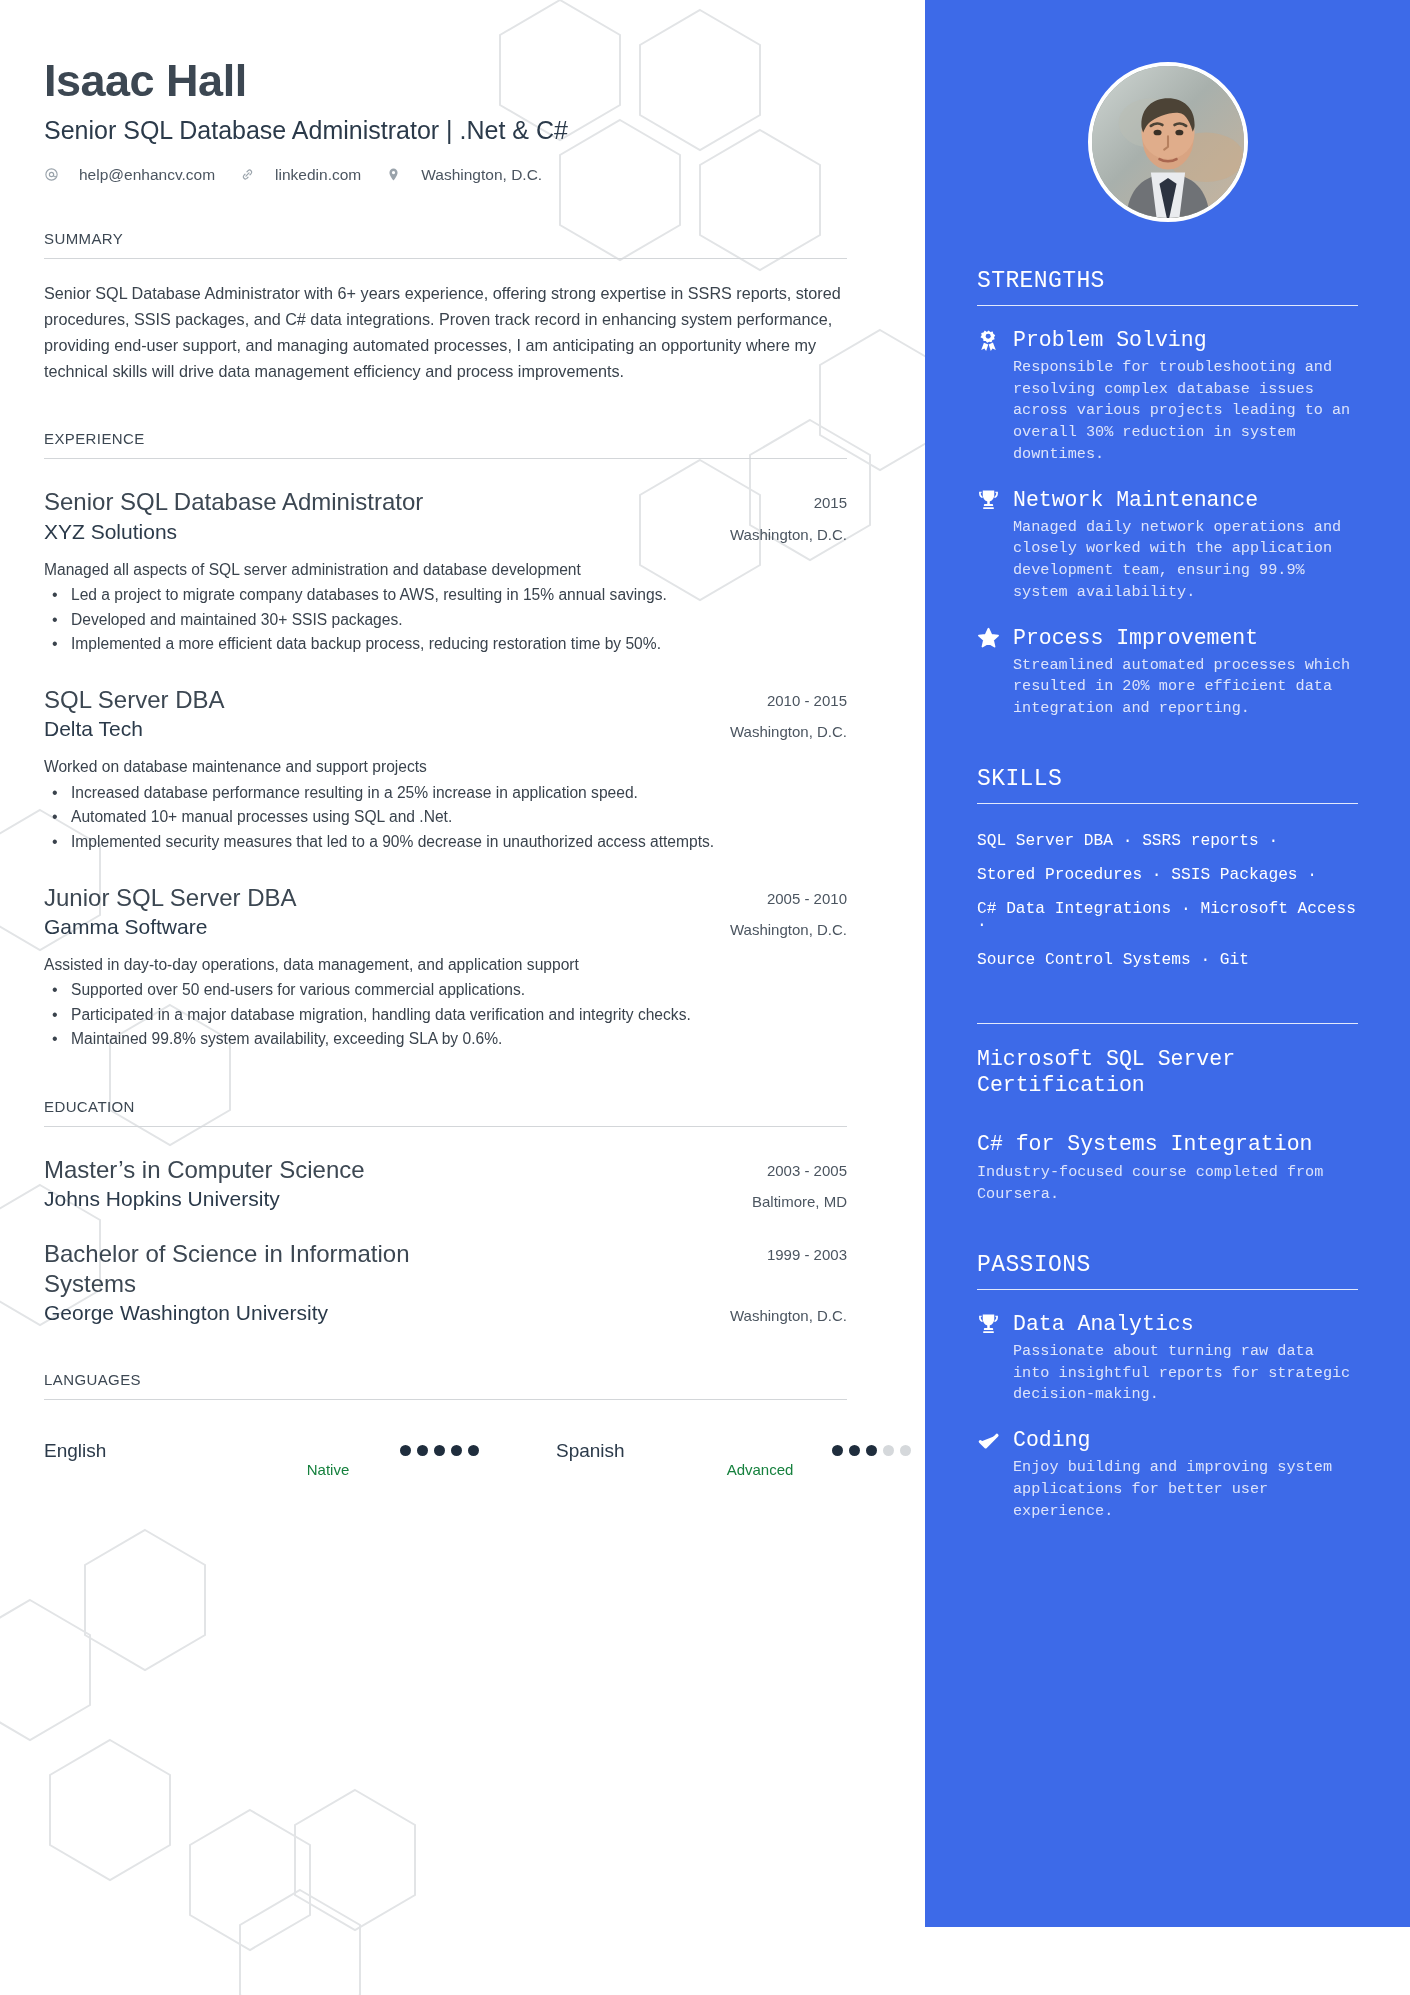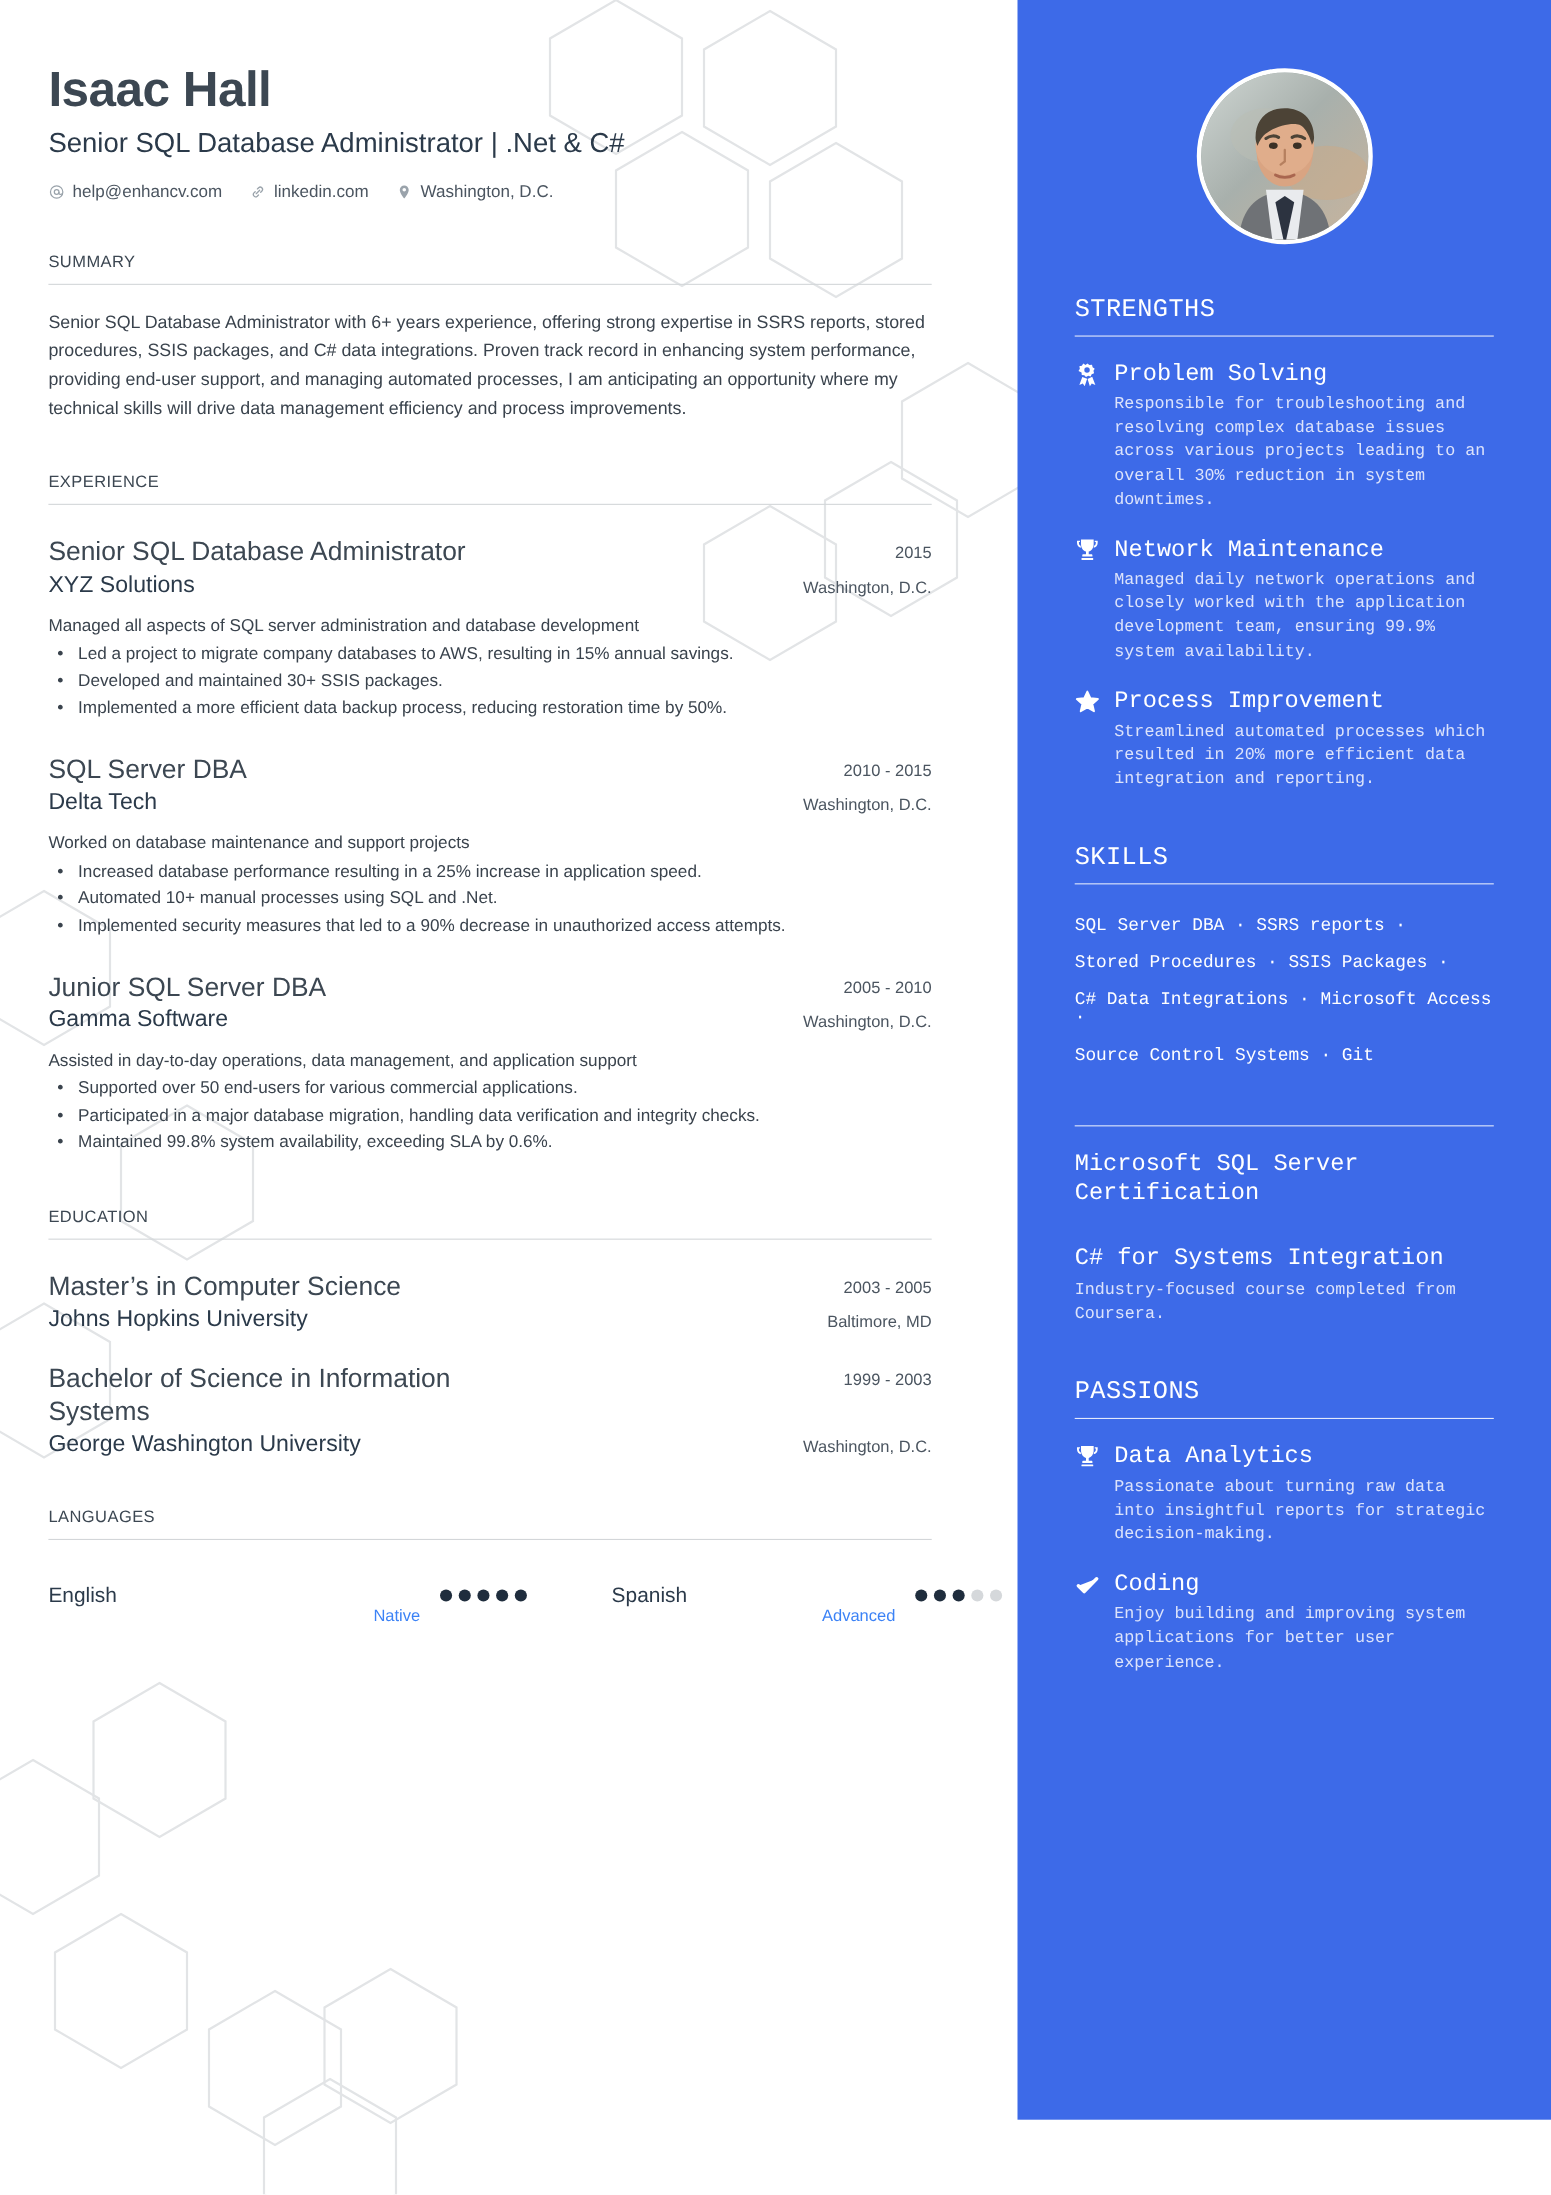--- a/index.html
+++ b/index.html
@@ -34,21 +34,21 @@
   .headline {
     margin-top: 9px;
     font-size: 25px; font-weight: 400; color: #2b3a4a;
     line-height: 1.2;
   }
   .contacts {
     margin-top: 21px;
     display: flex; align-items: center; gap: 25px;
     font-size: 15.5px; color: #4b5560;
   }
-  .contact { display: flex; align-items: center; gap: 7px; }
+  .contact { display: flex; align-items: center; gap: 20px; }
   .contact .ico { width: 15px; height: 15px; display: inline-flex; align-items: center; justify-content: center; color: #9aa3ab; flex: none; }
   .contact .ico svg { width: 15px; height: 15px; }
 
   .sect { margin-top: 46px; }
   .sect-title {
     font-size: 15px; color: #3c4752; letter-spacing: 0.4px;
     font-weight: 400; padding-bottom: 11px;
   }
   .sect-rule { height: 1px; background: #d3d6d9; width: 100%; }
 
@@ -71,21 +71,21 @@
     position: relative; padding-left: 27px;
     font-size: 15.6px; color: #3a434d; line-height: 1.58;
   }
   .entry-bullets li::before {
     content: "•"; position: absolute; left: 8px; top: -1px; color: #3a434d; font-size: 16px;
   }
 
   .langs { margin-top: 24px; display: flex; align-items: center; }
   .lang { display: flex; align-items: center; }
   .lang-name { font-size: 19px; color: #2b3a4a; width: 230px; }
-  .lang-level { font-size: 15px; color: #3b82f6; width: 108px; text-align: right; margin-top: 37px; }
+  .lang-level { font-size: 15px; color: #15803d; width: 108px; text-align: center; margin-top: 37px; }
   .dots { display: flex; gap: 6px; margin-left: 18px; width: 104px; }
   .dot { width: 11px; height: 11px; border-radius: 50%; background: #1f2d3d; }
   .dot.off { background: #d5d8db; }
   .lang + .lang { margin-left: 52px; }
 
   
   .right {
     position: absolute; right: 0; top: 0;
     width: 485px; height: 1927px;
     background: #3d6ae8;

